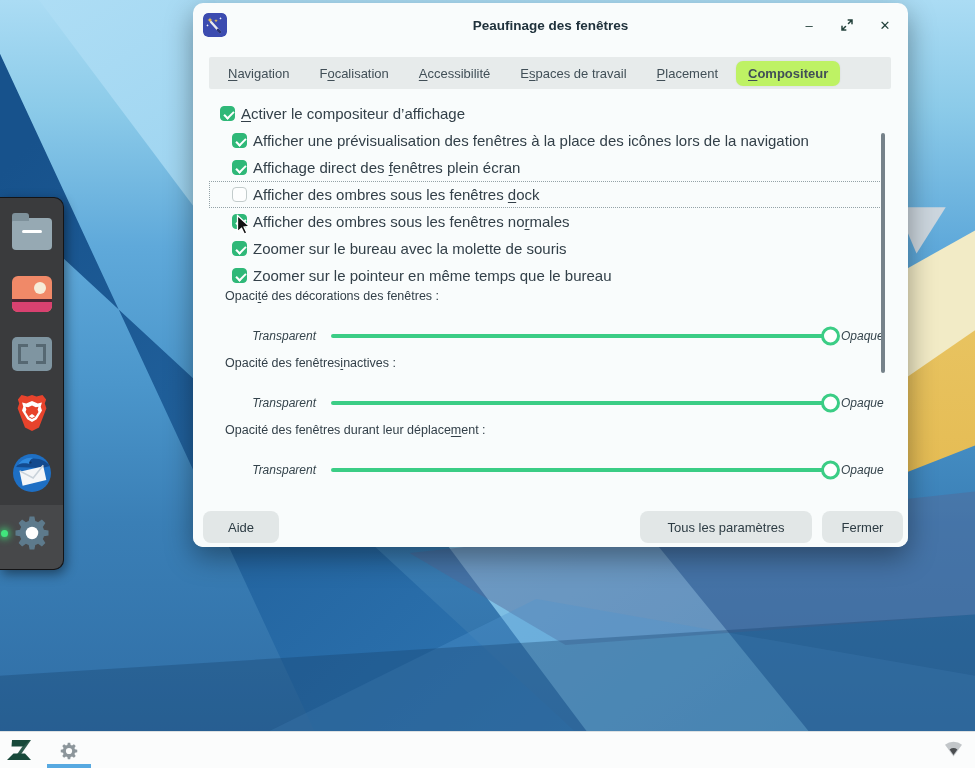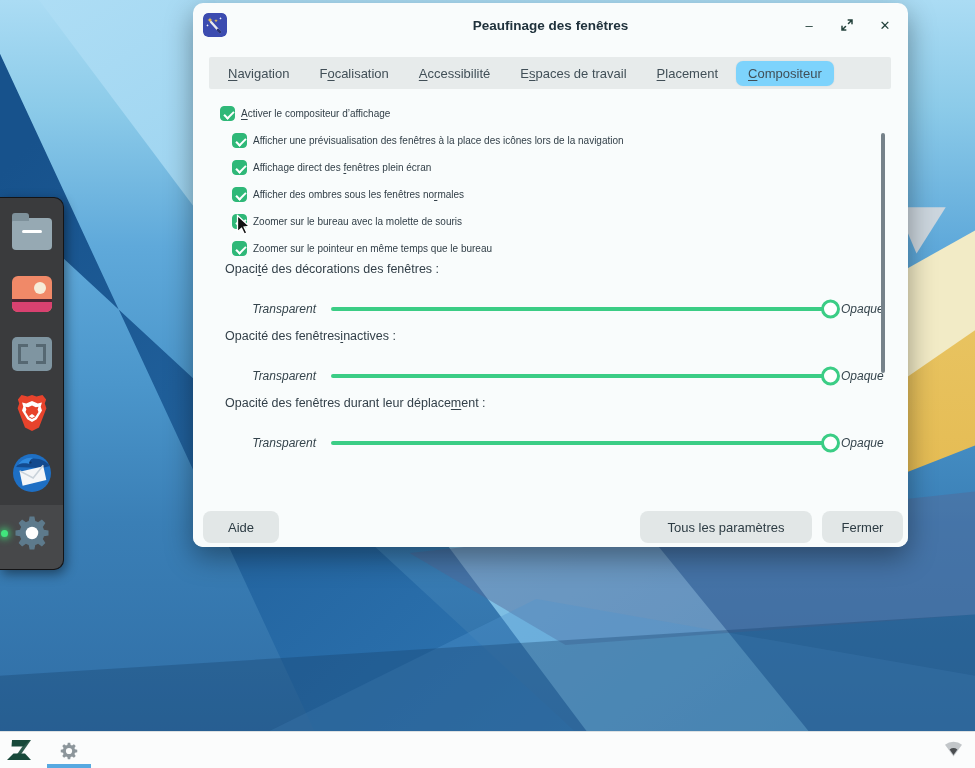--- a/index.html
+++ b/index.html
@@ -54,27 +54,27 @@
   .win-title { position:absolute; left:0; right:0; top:0; height:44px; display:flex; align-items:center; justify-content:center;
     font-size:13.5px; font-weight:bold; color:#20323c; }
   .win-controls { position:absolute; right:8px; top:7px; display:flex; gap:8px; }
   .wc-btn { width:30px; height:30px; display:flex; align-items:center; justify-content:center;
     color:#24423c; font-size:13px; border-radius:6px; cursor:default; }
   .wc-btn svg { display:block; }
 
   .tabbar { position:absolute; left:16px; right:17px; top:54px; height:32px; background:#e7ebeb; border-radius:2px;
     display:flex; align-items:center; padding:0 4px; font-size:13px; color:#414f57; }
   .tab { padding:5px 12px; margin:0 3px; border-radius:7px; white-space:nowrap; }
-  .tab.active { background:#7dd3fc; box-shadow:0 0 2px rgba(0,0,0,.08); }
+  .tab.active { background:#bef264; box-shadow:0 0 2px rgba(0,0,0,.08);font-weight:bold; }
   .mn { text-decoration:underline; text-underline-offset:2px; }
 
   .content { position:absolute; left:16px; top:89px; width:687px; bottom:40px; overflow:hidden; }
   .content-inner { padding-top:8px; }
   .row { height:27px; display:flex; align-items:center; gap:6px; padding-left:10px; margin-right:12px;
-    font-size:10px; color:#334049; border:1px dotted transparent; }
+    font-size:15px; color:#334049; border:1px dotted transparent; }
   .row.indent { padding-left:22px; }
   .row.focused { border-color:#94a2a7; }
   .checkbox { width:15px; height:15px; border-radius:4px; background:#fdfefe; border:1px solid #c3cccc; position:relative; flex:none; }
   .checkbox.checked { background:#2fb878; border-color:#2fb878; }
   .checkbox.checked::after { content:""; position:absolute; left:2.5px; top:3.5px; width:8px; height:4px;
     border-left:2px solid #fff; border-bottom:2px solid #fff; transform:rotate(-45deg); }
 
   .opt-label { height:27px; display:flex; padding-left:16px; font-size:12.5px; color:#334049; }
   .slider-row { height:40px; display:flex; align-items:center; padding-left:29px; }
   .end-label { font-style:italic; font-size:12px; color:#35444c; flex:none; }
@@ -204,20 +204,24 @@
             <span class="checkbox checked"></span>
             <span><span class="mn">A</span>ctiver le compositeur d’affichage</span>
           </div>
           <div class="row indent">
             <span class="checkbox checked"></span>
             <span>Afficher une prévisualisation des fenêtres à la place des icônes lors de la navigation</span>
           </div>
           <div class="row indent">
             <span class="checkbox checked"></span>
             <span>Affichage direct des <span class="mn">f</span>enêtres plein écran</span>
+          </div>
+          <div class="row indent focused">
+            <span class="checkbox"></span>
+            <span>Afficher des ombres sous les fenêtres <span class="mn">d</span>ock</span>
           </div>
           <div class="row indent">
             <span class="checkbox checked"></span>
             <span>Afficher des ombres sous les fenêtres no<span class="mn">r</span>males</span>
           </div>
           <div class="row indent">
             <span class="checkbox checked"></span>
             <span>Zoomer sur le bureau avec la molette de souris</span>
           </div>
           <div class="row indent">

